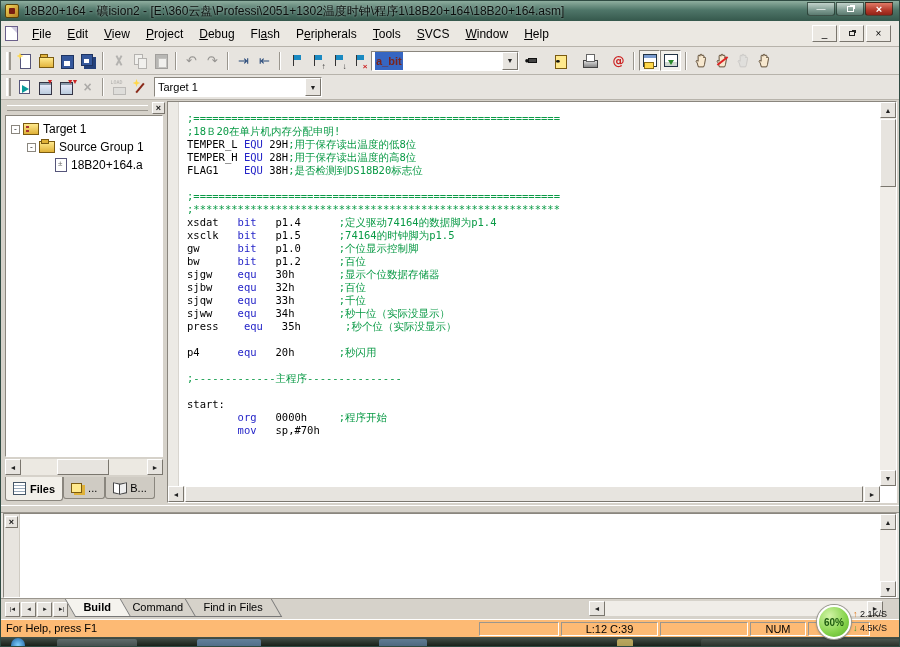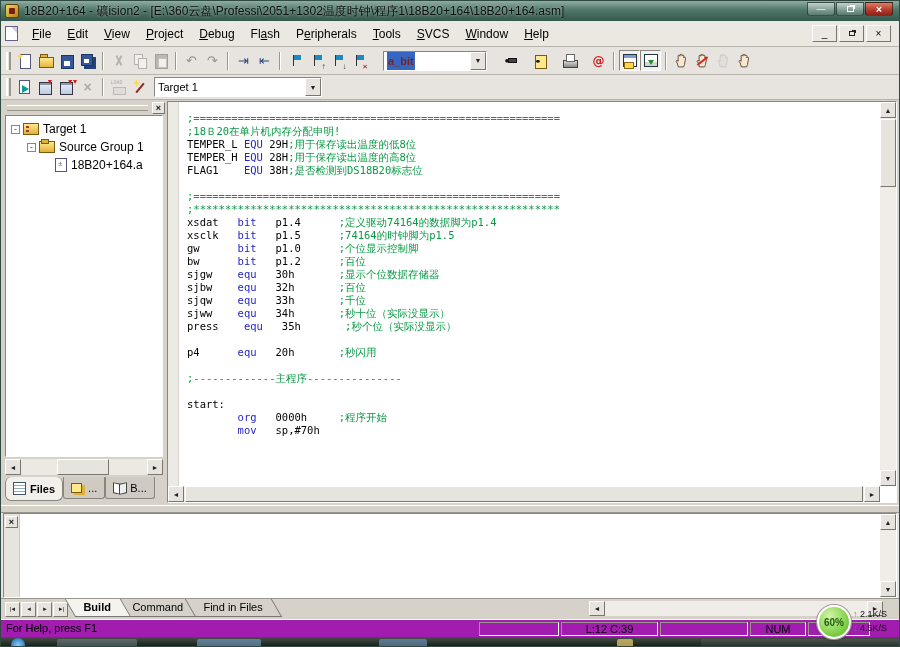--- a/index.html
+++ b/index.html
@@ -91,21 +91,21 @@
   .download-icon::after{content:"";position:absolute;left:2px;top:8px;width:11px;height:6px;border:1px solid #8a867e;background:#d8d5cf;}
   .options-target-icon::before{content:"";position:absolute;left:7px;top:3px;width:2px;height:12px;background:#8a2a1a;transform:rotate(40deg);}
   .options-target-icon::after{content:"";position:absolute;left:1px;top:0;width:8px;height:8px;background:#ffd84a;
      clip-path:polygon(50% 0,63% 37%,100% 50%,63% 63%,50% 100%,37% 63%,0 50%,37% 37%);}
   
   .combo{height:20px;display:flex;align-items:stretch;border:1px solid;border-color:#8a867e #fff #fff #8a867e;background:#fff;flex:0 0 auto;}
   .combo .cval{flex:1;display:flex;align-items:center;padding:0 3px;font:11px/18px "Liberation Sans",sans-serif;white-space:nowrap;overflow:hidden;}
   .combo .cval .selt{background:#3666c2;color:#7b241c;font-weight:bold;padding:0 1px;}
   .combo .cbtn{width:16px;background:#e7e4df;border:1px solid;border-color:#fff #7a766e #7a766e #fff;display:flex;align-items:center;justify-content:center;}
   .combo .cbtn::before{content:"▼";font-size:7px;color:#222;}
-  #findcombo{width:104px;margin:0 14px;} #targetcombo{width:168px;margin-left:4px;}
+  #findcombo{width:148px;margin:0 2px;} #targetcombo{width:168px;margin-left:4px;}
   
   #workspace{position:absolute;left:0;top:99px;width:100%;height:405px;background:#d6d2ca;}
   #project{position:absolute;left:2px;top:1px;width:162px;height:402px;}
   #phdr{position:absolute;left:0;top:0;right:0;height:14px;display:flex;align-items:center;}
   #phdr .hgrip{flex:1;height:6px;margin:0 4px;border-top:1px solid #fff;border-bottom:1px solid #9a968e;}
   .xbtn{width:13px;height:12px;background:#e7e4df;border:1px solid;border-color:#fff #7a766e #7a766e #fff;
     font:bold 9px/10px "Liberation Sans",sans-serif;text-align:center;color:#111;}
   #ptree{position:absolute;left:2px;top:14px;right:2px;height:342px;background:#fff;border:1px solid;border-color:#8a867e #fff #fff #8a867e;
     overflow:hidden;padding-top:4px;}
   .trow{height:18px;display:flex;align-items:center;white-space:nowrap;font-size:12px;}
@@ -115,21 +115,21 @@
   .ti-target::before{content:"";position:absolute;left:2px;top:2px;width:3px;height:7px;
      background:repeating-linear-gradient(#a33 0 2px,transparent 2px 4px);}
   .ti-group{background:linear-gradient(#ffe98c,#dfb138);border:1px solid #7a5a10;}
   .ti-group::before{content:"";position:absolute;left:1px;top:-3px;width:6px;height:3px;background:#dfb138;border:1px solid #7a5a10;}
   .ti-file{width:12px;background:#fff;border:1px solid #55557a;height:14px;}
   .ti-file::before{content:"±";position:absolute;left:2px;top:0;font-size:8px;color:#666;}
   #phscroll{position:absolute;left:2px;top:358px;right:2px;height:16px;}
   #ptabs{position:absolute;left:2px;top:376px;right:0;height:24px;display:flex;align-items:flex-start;}
   .ptab{height:22px;display:flex;align-items:center;gap:4px;padding:0 7px;border:1px solid #8a867e;border-top:none;background:#cfcbc3;
     border-radius:0 0 3px 3px;font-size:11px;}
-  .ptab.on{background:#f2f0ea;font-weight:bold;height:24px;border-radius:6px;}
+  .ptab.on{background:#f2f0ea;font-weight:bold;height:24px;}
   .pt{width:13px;height:13px;position:relative;}
   .pt-files{background:repeating-linear-gradient(#fff 0 2px,#9ab 2px 3px);border:1px solid #456;}
   .pt-regs::before{content:"";position:absolute;left:0;top:2px;width:9px;height:8px;background:#ffe98c;border:1px solid #7a5a10;box-shadow:3px 2px 0 #dfb138;}
   .pt-books::before{content:"";position:absolute;left:0;top:2px;width:6px;height:9px;background:#fff;border:1px solid #444;transform:skewY(12deg);}
   .pt-books::after{content:"";position:absolute;left:6px;top:2px;width:6px;height:9px;background:#eee;border:1px solid #444;transform:skewY(-12deg);}
   
   #editor{position:absolute;left:166px;top:1px;right:2px;height:402px;background:#fff;border:1px solid;border-color:#8a867e #fff #fff #8a867e;}
   #edmargin{position:absolute;left:0;top:0;bottom:16px;width:11px;background:#eceae5;border-right:1px solid #d8d5cf;}
   #code{position:absolute;left:12px;top:0;right:17px;bottom:16px;overflow:hidden;padding:10px 0 0 7px;
     font:10.5px/13px "DejaVu Sans Mono",monospace;cursor:text;}
@@ -150,21 +150,21 @@
   
   #outtabs{position:absolute;left:0;top:597px;width:100%;height:21px;background:#d6d2ca;border-top:1px solid #9a968e;display:flex;align-items:center;padding-left:4px;}
   .ob{width:15px;height:15px;background:#e7e4df;border:1px solid;border-color:#fff #7a766e #7a766e #fff;margin-right:1px;
     display:flex;align-items:center;justify-content:center;font-size:6px;letter-spacing:-1px;color:#222;flex:0 0 auto;}
   .otabs{display:flex;margin-left:8px;height:20px;align-items:flex-start;}
   .otab{padding:2px 13px 3px;border:1px solid #777;border-top:none;background:#d6d2ca;transform:skewX(30deg);margin-left:-7px;font-size:11px;}
   .otab>span{display:block;transform:skewX(-30deg);}
   .otab.on{background:#f5f3ee;font-weight:bold;z-index:2;}
   #ouths{position:absolute;left:588px;top:600px;width:294px;height:15px;background:#f0ede8;}
   
-  #statusbar{position:absolute;left:0;top:618px;width:100%;height:18px;background:#a21caf;border-top:1px solid #fff;font-size:11px;}
+  #statusbar{position:absolute;left:0;top:618px;width:100%;height:18px;background:#fdba74;border-top:1px solid #fff;font-size:11px;}
   #sbhelp{position:absolute;left:5px;top:2px;}
   .sbpanel{position:absolute;top:2px;height:14px;border:1px solid;border-color:#9a968e #fff #fff #9a968e;
     display:flex;align-items:center;justify-content:center;font-size:11px;}
   
   #taskbar{position:absolute;left:0;top:636px;width:100%;height:11px;background:linear-gradient(#46524a,#10160f);overflow:hidden;}
   .tkblob{position:absolute;top:2px;height:9px;border-radius:2px 2px 0 0;}
   
   #netball{position:absolute;left:816px;top:604px;width:34px;height:34px;border-radius:50%;
     background:radial-gradient(circle at 35% 30%,#d2f4a6,#84d24a 60%,#58ab2c);border:2px solid #fff;
     box-shadow:0 0 0 1px #9a9890,0 1px 3px rgba(0,0,0,.4);display:flex;align-items:center;justify-content:center;

